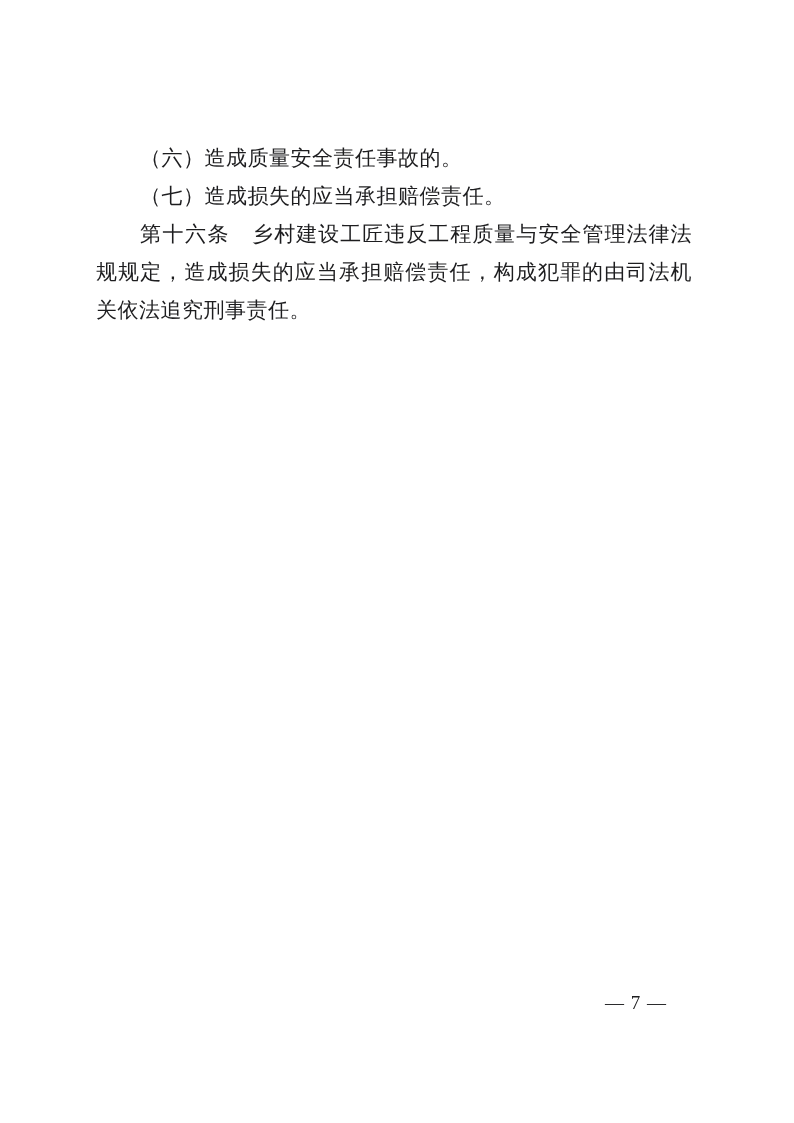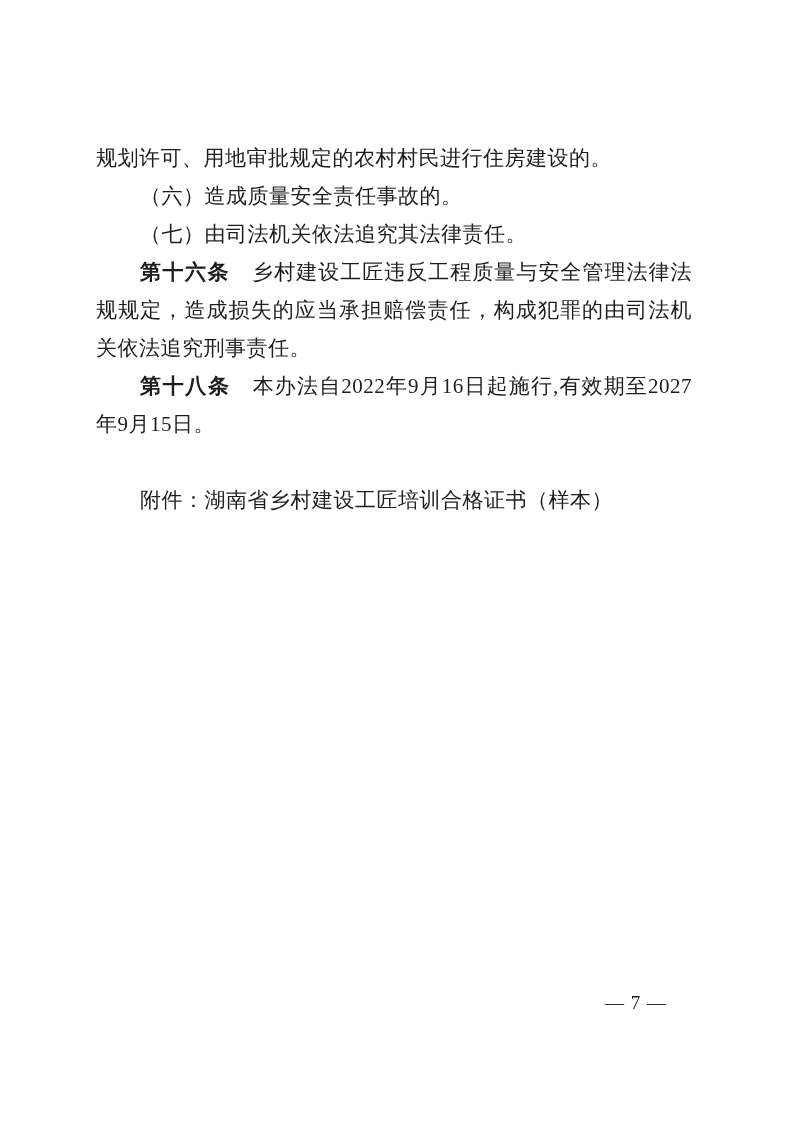--- a/index.html
+++ b/index.html
@@ -31,51 +31,48 @@
       margin: 0;
       padding: 0;
     }
     p.indent {
       text-indent: 44px;
     }
     p.spacer {
       margin-top: 38px;
     }
     b.lead {
-      font-weight: bold;
+      font-weight: normal;
       font-family: "Liberation Sans", "DejaVu Sans", sans-serif;
       letter-spacing: 1px;
     }
     .footer {
       position: absolute;
       top: 992px;
       right: 127px;
       font-size: 19px;
       line-height: 22px;
       letter-spacing: 1px;
       color: #1d1d1f;
       font-family: "Liberation Serif", "DejaVu Serif", serif;
     }
   </style>
 </head>
 <body>
 
 <div class="page">
   <div class="content">
 
-    <p class="para"><b class="lead"></b><span>规划许可、用地审批规定的农村村民进行住房建设的。</span></p>
 
 
     <p class="para indent"><b class="lead"></b><span>（六）造成质量安全责任事故的。</span></p>
 
-    <p class="para indent"><b class="lead"></b><span>（七）由司法机关依法追究其法律责任。</span></p>
+    <p class="para indent"><b class="lead"></b><span>（七）造成损失的应当承担赔偿责任。</span></p>
 
     <p class="para indent"><b class="lead">第十六条</b><span>　乡村建设工匠违反工程质量与安全管理法律法规规定，造成损失的应当承担赔偿责任，构成犯罪的由司法机关依法追究刑事责任。</span></p>
 
 
-    <p class="para indent"><b class="lead">第十八条</b><span>　本办法自2022年9月16日起施行,有效期至2027年9月15日。</span></p>
 
-    <p class="para indent spacer"><b class="lead"></b><span>附件：湖南省乡村建设工匠培训合格证书（样本）</span></p>
 
   </div>
 
   <div class="footer">— 7 —</div>
 </div>
 
 </body></html>

